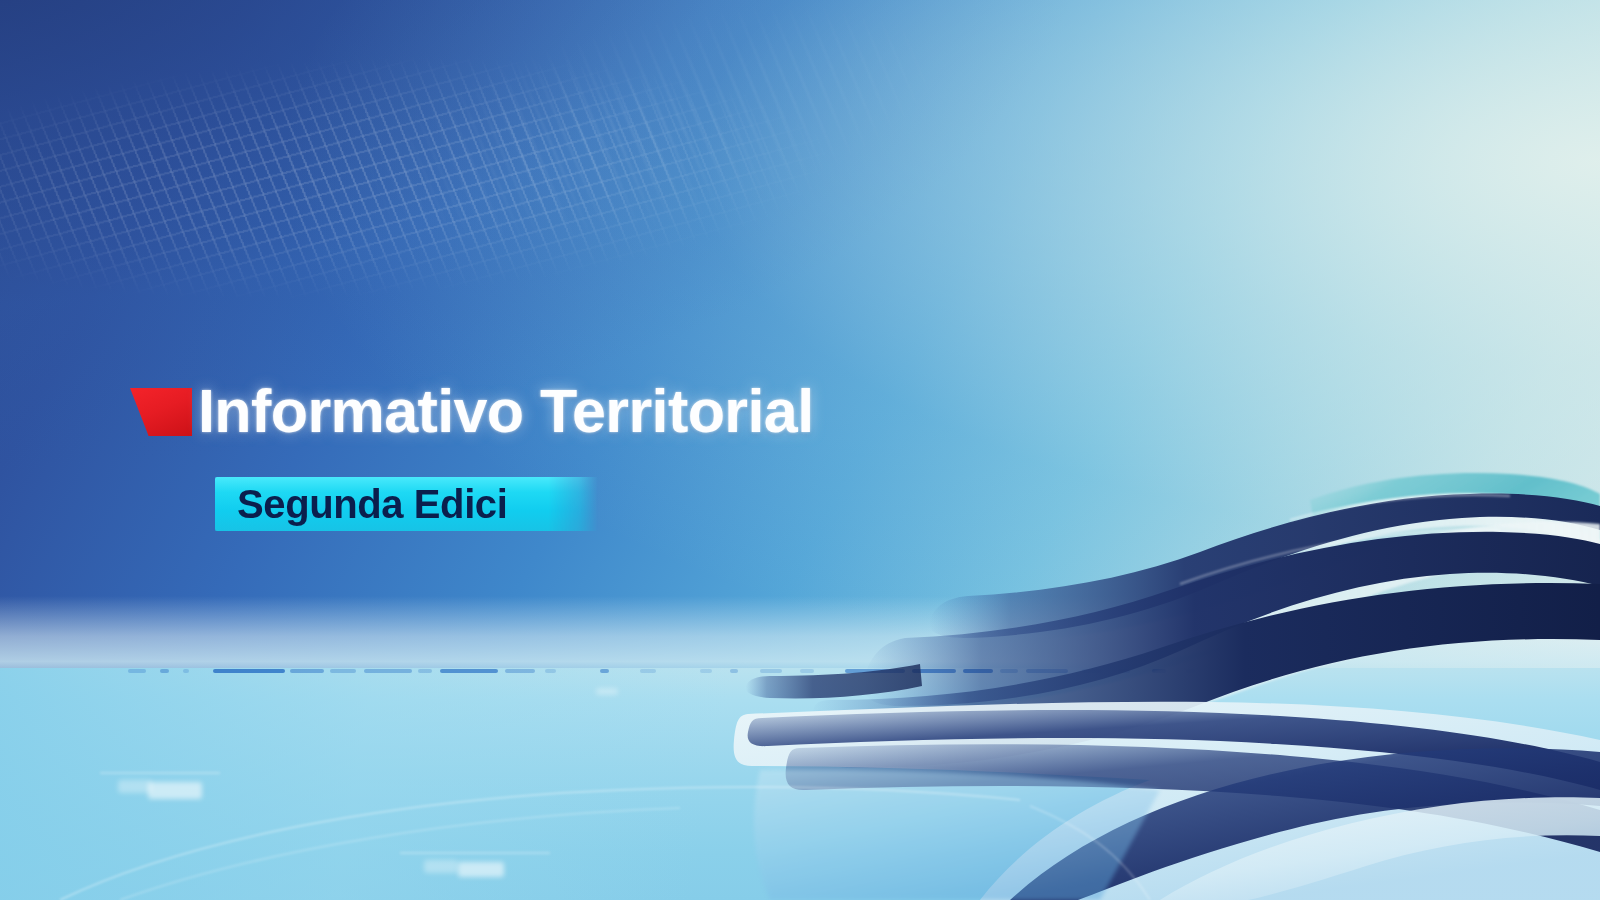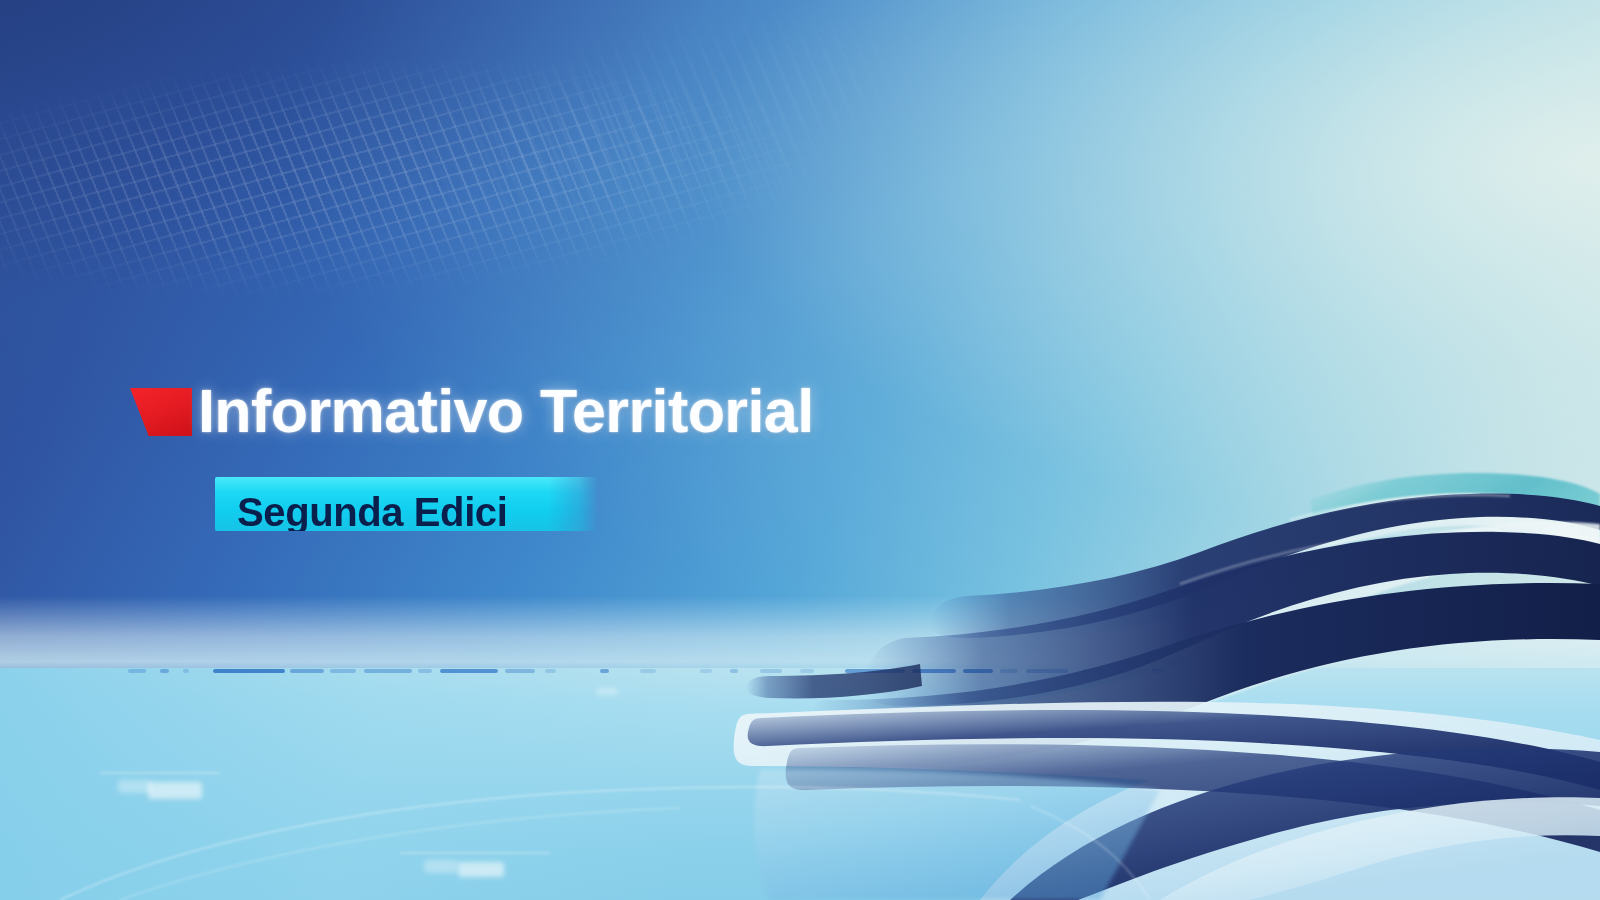--- a/index.html
+++ b/index.html
@@ -242,21 +242,21 @@
   }
   .sub-bar-glow {
     position: absolute;
     left: -12px; right: -6px; top: -9px; bottom: -9px;
     background: radial-gradient(70% 120% at 40% 50%, rgba(70,232,252,0.55) 0%, rgba(70,232,252,0) 75%);
     filter: blur(6px);
   }
   .sub-text {
     position: absolute;
     left: 22px;
-    top: 8px;
+    top: 0;
     height: 54px;
     line-height: 54px;
     font-size: 40px;
     font-weight: 700;
     letter-spacing: -0.4px;
     color: #0b1f4d;
     white-space: nowrap;
   }
 </style>
 </head>

